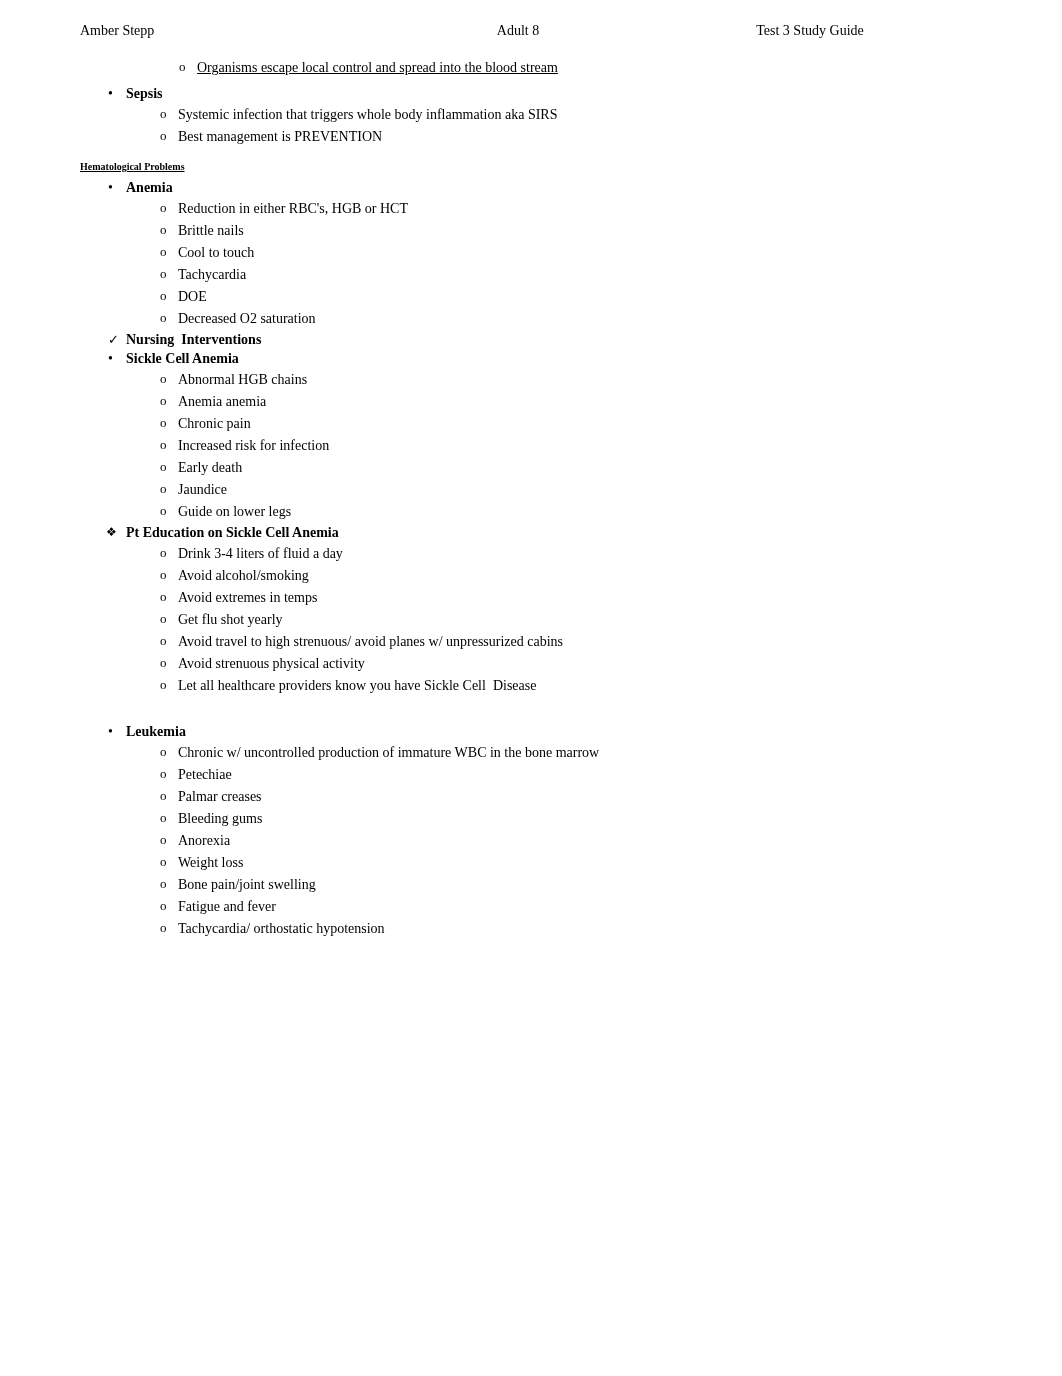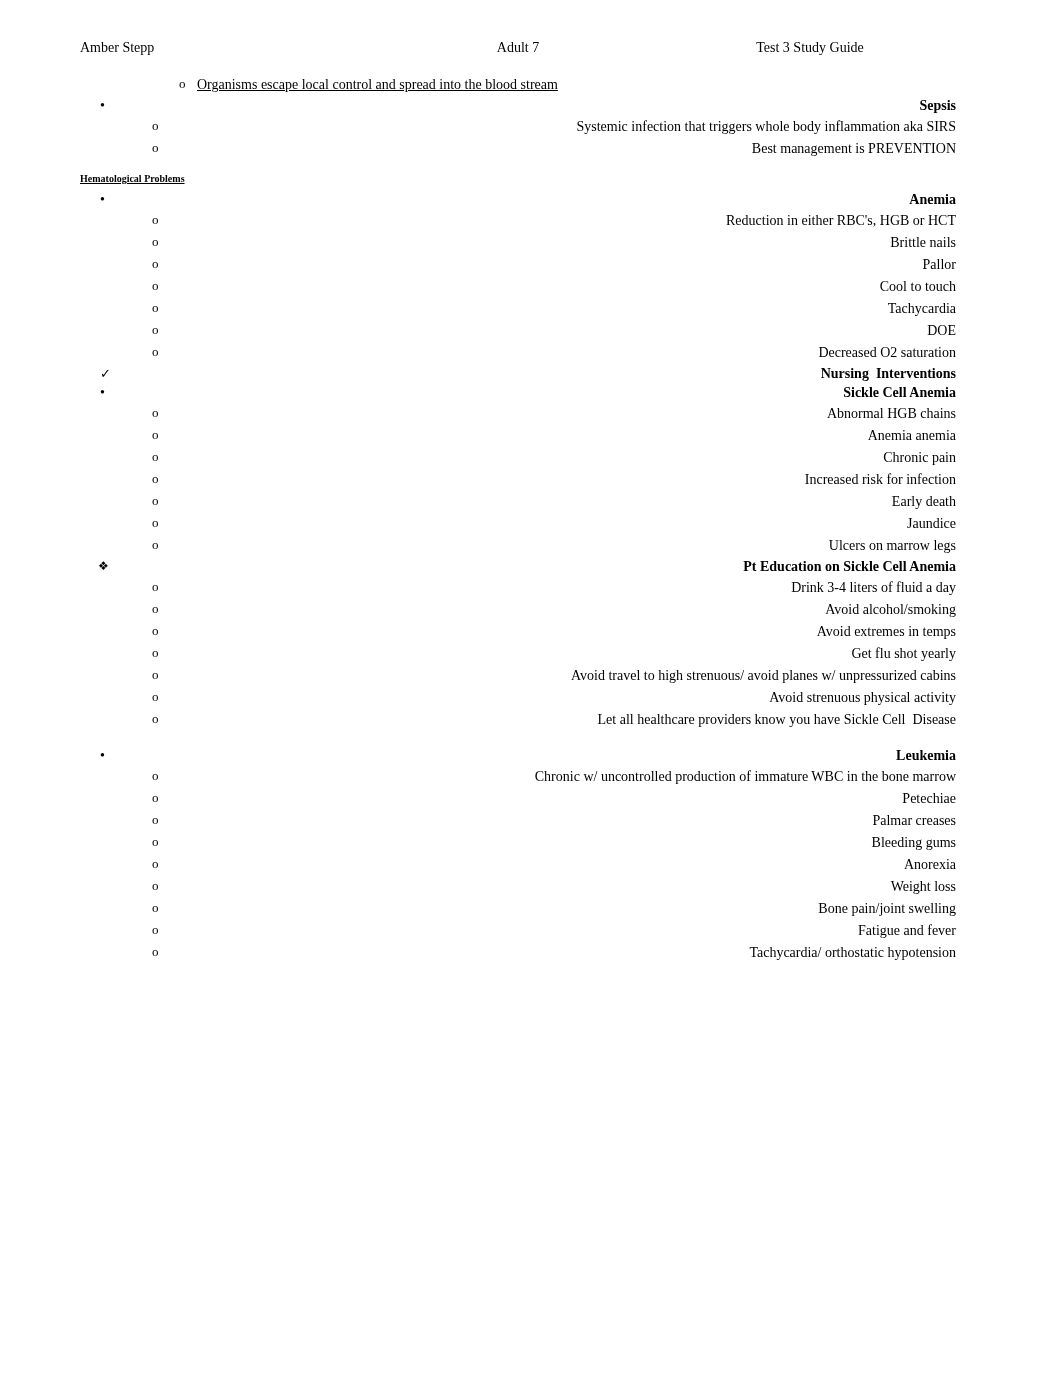--- a/index.html
+++ b/index.html
@@ -13,21 +13,21 @@
       font-size: 14px;
       color: #000;
       background: #fff;
       width: 1062px;
       min-height: 1376px;
     }
 
     .page {
       width: 1036px;
       min-height: 1376px;
-      padding: 40px 80px 40px 80px;
+      padding: 23px 80px 40px 80px;
       position: relative;
       border-radius: 11px;
     }
 
     .header {
       display: flex;
       justify-content: space-between;
       align-items: flex-start;
       margin-bottom: 18px;
       font-size: 14px;
@@ -52,22 +52,21 @@
     .section-heading {
       font-weight: bold;
       font-size: 10px;
       margin: 14px 0 8px 0;
       text-decoration: underline;
     }
 
     ul.level1 {
       list-style: none;
       padding-left: 20px;
-      margin: 0;
-      text-align: right;
+      margin: 8px;
     }
 
     ul.level1 > li {
       margin: 3px 0;
       position: relative;
       padding-left: 18px;
     }
 
     ul.level1 > li.bullet::before {
       content: "•";
@@ -119,21 +118,21 @@
       height: 12px;
     }
   </style>
 </head>
 <body>
 
 <div class="page">
 
   <div class="header">
     <div class="header-left">Amber Stepp</div>
-    <div class="header-center">Adult 7</div>
+    <div class="header-center">Adult 8</div>
     <div class="header-right">Test 3 Study Guide</div>
   </div>
 
   <div class="content">
 
     <ul class="level2" style="padding-left: 95px; text-decoration: underline;">
       <li>
         <span>Organisms escape local control and spread into the blood stream</span>
       </li>
     </ul>
@@ -154,42 +153,41 @@
 
     <div class="section-heading">Hematological Problems</div>
 
     <ul class="level1">
 
       <li class="bullet bold-item">
         <span class="item-label">Anemia</span>
         <ul class="level2">
           <li><span>Reduction in either RBC's, HGB or HCT</span></li>
           <li><span>Brittle nails</span></li>
-          <li><span>Pallor</span></li>
           <li><span>Cool to touch</span></li>
           <li><span>Tachycardia</span></li>
           <li><span>DOE</span></li>
           <li><span>Decreased O2 saturation</span></li>
         </ul>
       </li>
 
       <li class="check bold-item">
         <span class="item-label">Nursing&nbsp; Interventions</span>
       </li>
 
       <li class="bullet bold-item">
         <span class="item-label">Sickle Cell Anemia</span>
         <ul class="level2">
           <li><span>Abnormal HGB chains</span></li>
           <li><span>Anemia anemia</span></li>
           <li><span>Chronic pain</span></li>
           <li><span>Increased risk for infection</span></li>
           <li><span>Early death</span></li>
           <li><span>Jaundice</span></li>
-          <li><span>Ulcers on marrow legs</span></li>
+          <li><span>Guide on lower legs</span></li>
         </ul>
       </li>
 
       <li class="diamond bold-item">
         <span class="item-label">Pt Education on Sickle Cell Anemia</span>
         <ul class="level2">
           <li><span>Drink 3-4 liters of fluid a day</span></li>
           <li><span>Avoid alcohol/smoking</span></li>
           <li><span>Avoid extremes in temps</span></li>
           <li><span>Get flu shot yearly</span></li>

